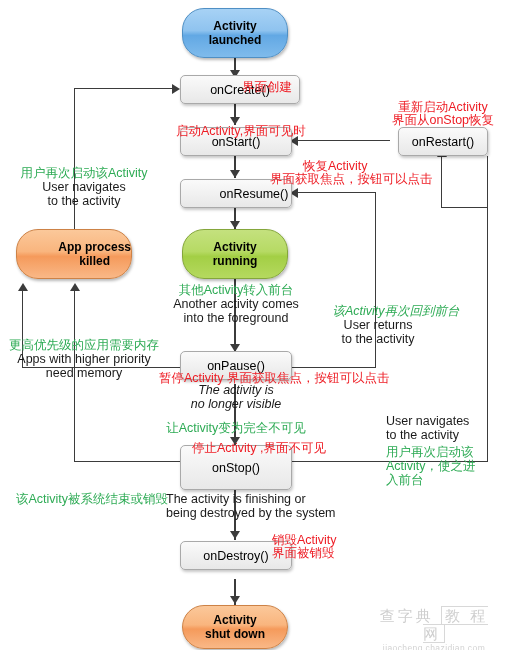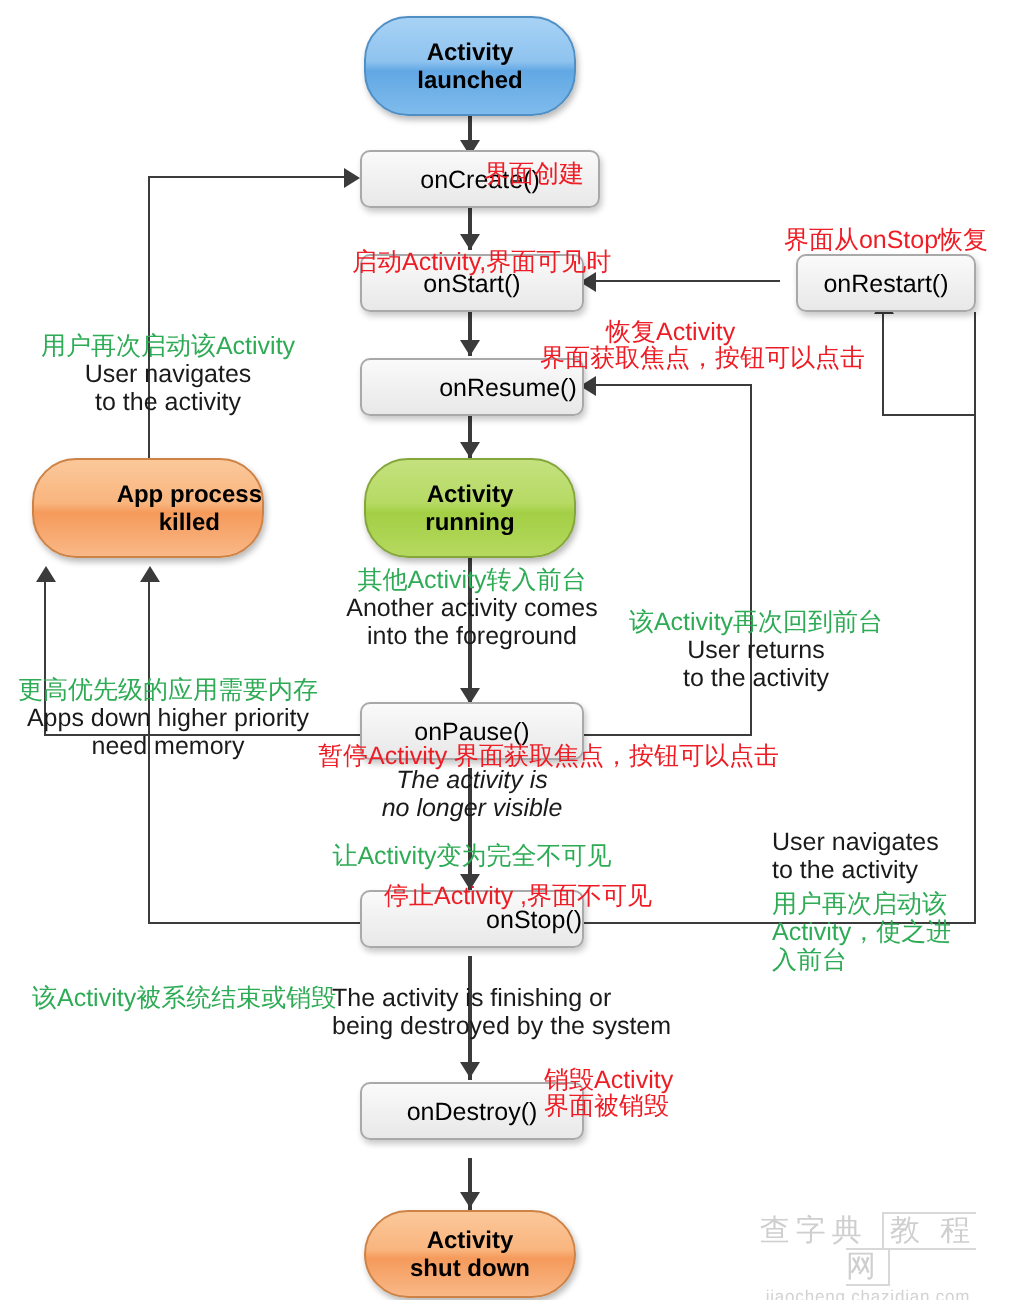--- a/index.html
+++ b/index.html
@@ -123,20 +123,21 @@
   <div class="anno cn-red lft" style="left:242px;top:80px;">界面创建</div>
 
   <div class="node callback" style="left:180px;top:127px;width:112px;height:29px;">
     <span>onStart()</span>
   </div>
   <div class="anno cn-red lft" style="left:176px;top:124px;">启动Activity,界面可见时</div>
 
   <div class="node callback" style="left:398px;top:127px;width:90px;height:29px;">
     <span>onRestart()</span>
   </div>
+  <div class="anno cn-red ctr" style="left:383px;top:100px;width:120px;">重新启动Activity</div>
   <div class="anno cn-red ctr" style="left:383px;top:113px;width:120px;">界面从onStop恢复</div>
 
   <div class="node callback" style="left:180px;top:179px;width:112px;height:29px;padding-left:36px;">
     <span>onResume()</span>
   </div>
   <div class="anno cn-red lft" style="left:303px;top:159px;">恢复Activity</div>
   <div class="anno cn-red lft" style="left:270px;top:172px;text-align:center;">界面获取焦点，按钮可以点击</div>
 
   <div class="node pill green" style="left:182px;top:229px;width:106px;height:50px;">
     <span style="white-space:pre-line;">Activity
@@ -146,21 +147,21 @@
   <div class="node pill orange" style="left:16px;top:229px;width:116px;height:50px;justify-content:flex-end;">
     <span style="white-space:pre-line;">App process
 killed</span>
   </div>
 
   <div class="node callback" style="left:180px;top:351px;width:112px;height:29px;">
     <span>onPause()</span>
   </div>
   <div class="anno cn-red lft" style="left:159px;top:371px;">暂停Activity 界面获取焦点，按钮可以点击</div>
 
-  <div class="node callback" style="left:180px;top:445px;width:112px;height:29px;justify-content:flex-end;">
+  <div class="node callback" style="left:180px;top:445px;width:112px;height:45px;">
     <span>onStop()</span>
   </div>
   <div class="anno cn-red lft" style="left:192px;top:441px;">停止Activity ,界面不可见</div>
 
   <div class="node callback" style="left:180px;top:541px;width:112px;height:29px;">
     <span>onDestroy()</span>
   </div>
   <div class="anno cn-red lft" style="left:272px;top:533px;">销毁Activity</div>
   <div class="anno cn-red lft" style="left:272px;top:546px;">界面被销毁</div>
 
@@ -170,26 +171,26 @@
   </div>
 
   <div class="anno cn-green ctr" style="left:8px;top:166px;width:152px;">用户再次启动该Activity</div>
   <div class="anno en ctr" style="left:8px;top:180px;width:152px;">User navigates
 to the activity</div>
 
   <div class="anno en ctr" style="left:146px;top:297px;width:180px;">Another activity comes
 into the foreground</div>
   <div class="anno cn-green ctr" style="left:146px;top:283px;width:180px;">其他Activity转入前台</div>
 
-  <div class="anno cn-green ctr" style="left:298px;top:304px;width:160px;">该Activity再次回到前台</div>
+  <div class="anno cn-green ctr" style="left:316px;top:304px;width:160px;font-style:italic;">该Activity再次回到前台</div>
   <div class="anno en ctr" style="left:298px;top:318px;width:160px;">User returns
 to the activity</div>
 
   <div class="anno cn-green ctr" style="left:2px;top:338px;width:164px;">更高优先级的应用需要内存</div>
-  <div class="anno en ctr" style="left:2px;top:352px;width:164px;">Apps down higher priority
+  <div class="anno en ctr" style="left:2px;top:352px;width:164px;">Apps with higher priority
 need memory</div>
 
   <div class="anno en ctr" style="left:158px;top:383px;width:156px;font-style:italic;">The activity is
 no longer visible</div>
 
   <div class="anno cn-green ctr" style="left:152px;top:421px;width:168px;">让Activity变为完全不可见</div>
 
   <div class="anno en lft" style="left:386px;top:414px;">User navigates
 to the activity</div>
   <div class="anno cn-green lft" style="left:386px;top:445px;">用户再次启动该

